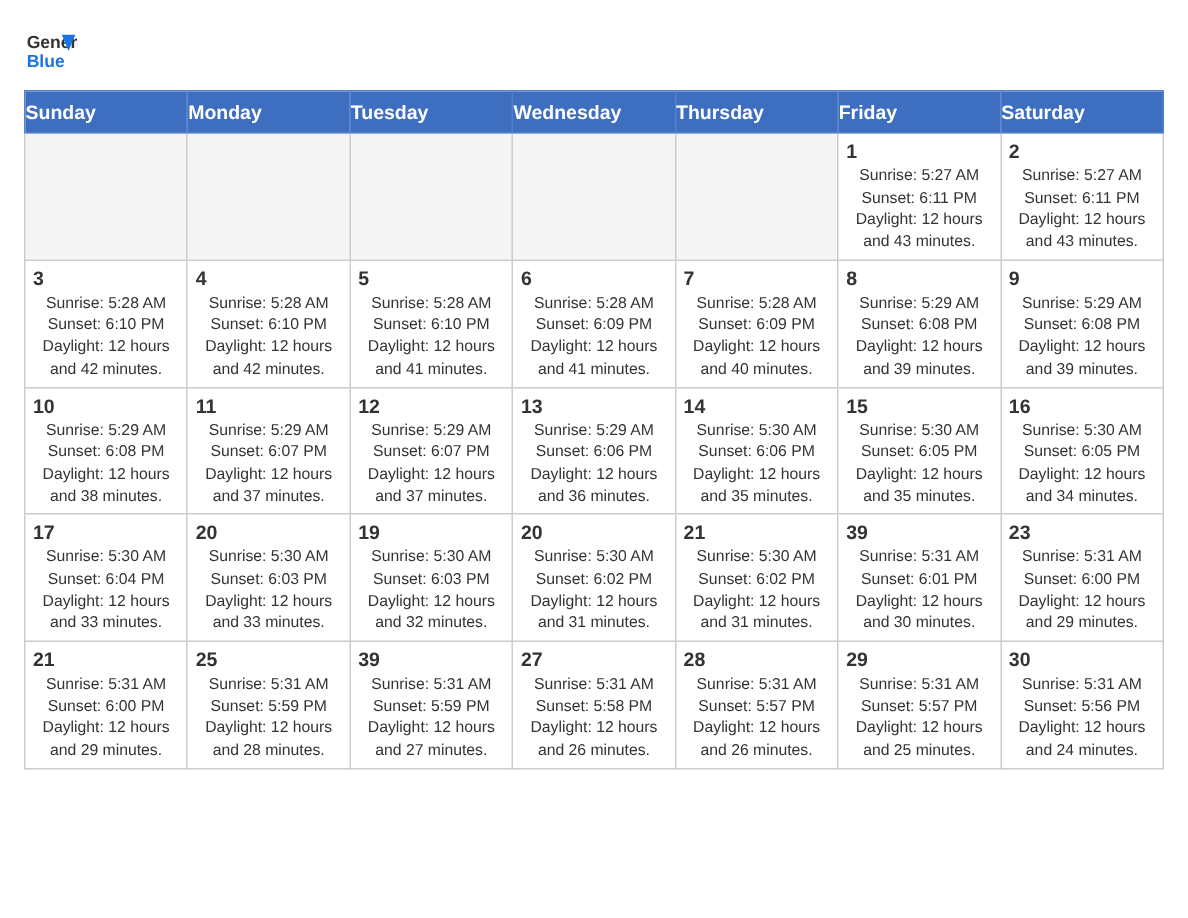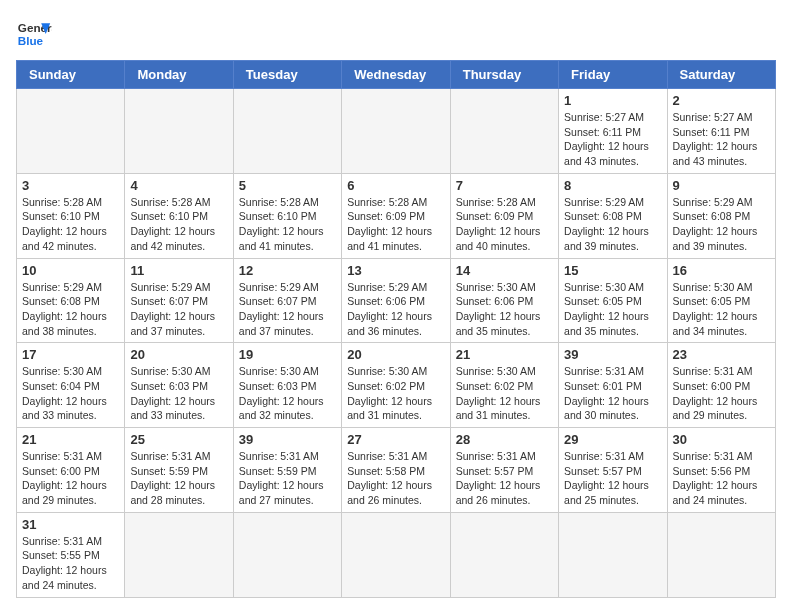--- a/index.html
+++ b/index.html
@@ -40,21 +40,21 @@
     .calendar-table {
       width: 100%;
       border-collapse: collapse;
       border: 1px solid #ccc;
     }
     .calendar-table thead tr th {
       background-color: #3d6ebf;
       color: #fff;
       font-size: 13px;
       font-weight: bold;
-      padding: 6px 12px;
+      padding: 6px 0;
       text-align: left;
       border: 1px solid #5580cc;
     }
     .calendar-table tbody tr td {
       border: 1px solid #ccc;
       vertical-align: top;
       padding: 4px 5px;
       font-size: 11px;
       color: #333;
       min-height: 70px;
@@ -67,20 +67,21 @@
     .day-number {
       font-size: 13px;
       font-weight: bold;
       display: block;
       margin-bottom: 2px;
     }
     .day-info {
       font-size: 10.5px;
       color: #333;
       line-height: 1.4;
+      text-align: center;
     }
   </style>
 </head>
 <body>
 
 <div class="header-section">
   <div class="logo-area">
     <svg class="logo-icon" viewBox="0 0 40 40">
       <text x="2" y="18" font-size="13" font-weight="bold" fill="#333">General</text>
       <text x="2" y="32" font-size="13" font-weight="bold" fill="#1a73e8">Blue</text>
@@ -324,29 +325,14 @@
 and 25 minutes.</div>
         </td>
         <td>
           <span class="day-number">30</span>
           <div class="day-info" style="white-space: pre-line;">Sunrise: 5:31 AM
 Sunset: 5:56 PM
 Daylight: 12 hours
 and 24 minutes.</div>
         </td>
       </tr>
-      <tr>
-        <td>
-          <span class="day-number">31</span>
-          <div class="day-info" style="white-space: pre-line;">Sunrise: 5:31 AM
-Sunset: 5:55 PM
-Daylight: 12 hours
-and 24 minutes.</div>
-        </td>
-        <td class="empty"></td>
-        <td class="empty"></td>
-        <td class="empty"></td>
-        <td class="empty"></td>
-        <td class="empty"></td>
-        <td class="empty"></td>
-      </tr>
     </tbody>
 </table>
 
 </body></html>

